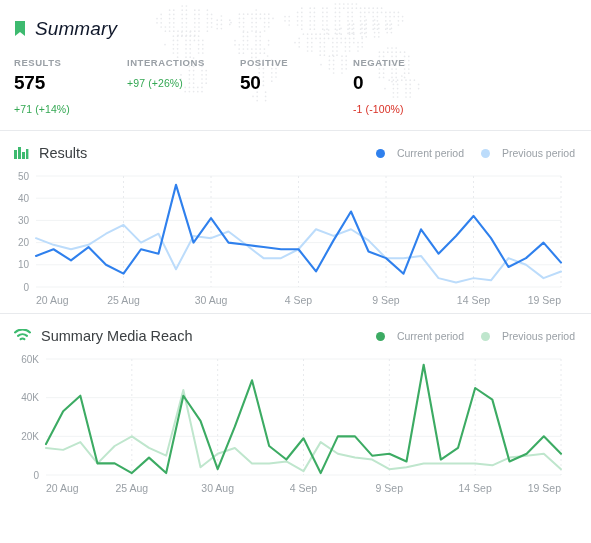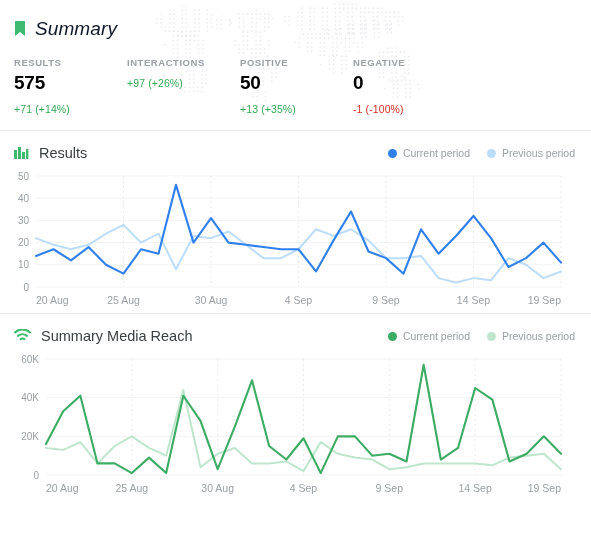--- a/index.html
+++ b/index.html
@@ -55,21 +55,21 @@
   
   .chart-section { position: relative; border-bottom: 1px solid #e8eaed; }
   .chart-section.last { border-bottom: none; }
   .chart-head {
     display: flex; align-items: center; justify-content: space-between;
     padding: 14px 16px 0 14px;
   }
   .chart-title-wrap { display: flex; align-items: center; gap: 10px; }
   .chart-title { font-size: 14.5px; color: #3c4043; }
   .legend { display: flex; align-items: center; gap: 17px; }
-  .legend-item { display: flex; align-items: center; gap: 6px; }
+  .legend-item { display: flex; align-items: center; gap: 12px; }
   .dot { width: 9px; height: 9px; border-radius: 50%; display:inline-block; }
   .legend-text { font-size: 10.5px; color: #9aa0a6; }
 
   .plot-wrap { position: relative; padding: 7px 12px 0 6px; }
   svg.plot { display: block; }
   .ylab { font-size: 10px; fill: #9aa0a6; }
   .xlab { font-size: 10.5px; fill: #9aa0a6; }
   .gridline { stroke: #f1f3f4; stroke-width: 1; }
   .vgrid { stroke: #e8eaed; stroke-width: 1; stroke-dasharray: 2 3; }
   .series { fill: none; stroke-width: 2.1; stroke-linejoin: round; stroke-linecap: round; }
@@ -662,21 +662,20 @@
           <div class="kpi-value">575</div>
           <div class="kpi-delta up">+71 (+14%)</div>
         </div>
         <div class="kpi">
           <div class="kpi-label">INTERACTIONS</div>
           <div class="kpi-delta up">+97 (+26%)</div>
         </div>
         <div class="kpi">
           <div class="kpi-label">POSITIVE</div>
           <div class="kpi-value">50</div>
-          <div class="kpi-delta up">+13 (+35%)</div>
         </div>
         <div class="kpi">
           <div class="kpi-label">NEGATIVE</div>
           <div class="kpi-value">0</div>
           <div class="kpi-delta down">-1 (-100%)</div>
         </div>
       </div>
   </section>
 
   <section class="chart-section">

